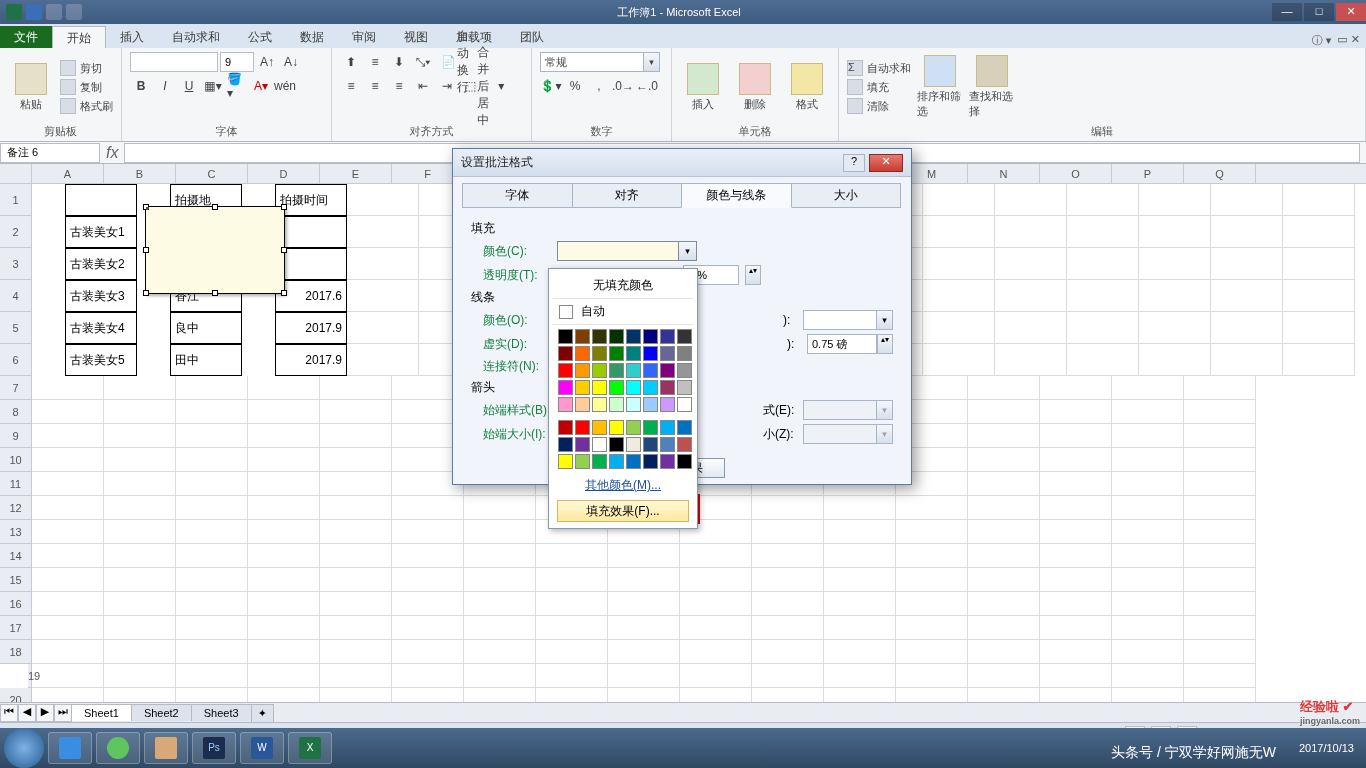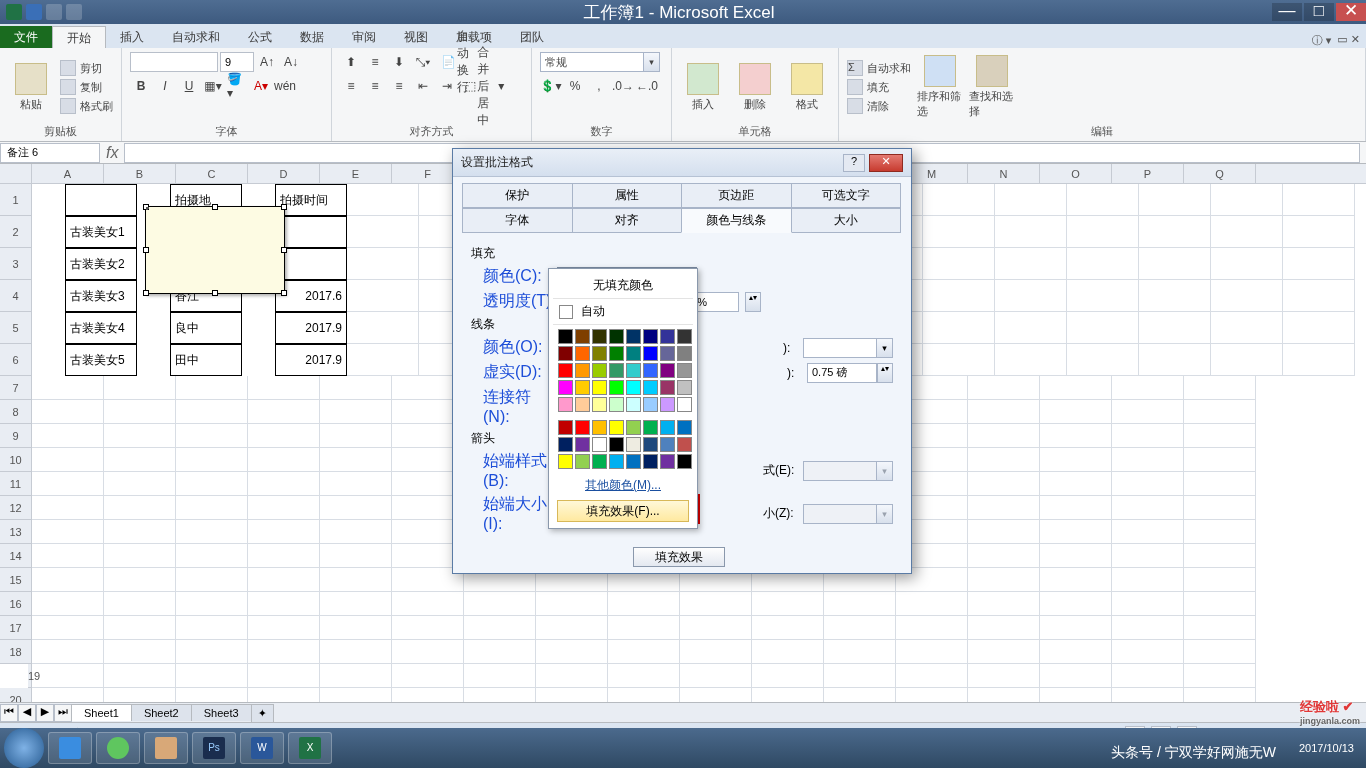--- a/index.html
+++ b/index.html
@@ -1,19 +1,19 @@
 <!DOCTYPE html>
 <html><head>
 <meta charset="utf-8">
 <style>
 * { margin: 0; padding: 0; box-sizing: border-box; font-family: "Microsoft YaHei", sans-serif; }
 body { background: #fff; overflow: hidden; width: 1366px; height: 768px; position: relative; }
 
 
-.titlebar { height: 24px; background: linear-gradient(#4f6d92,#3d5a7f); display: flex; align-items: center; color: #fff; font-size: 17px; }
+.titlebar { height: 24px; background: linear-gradient(#4f6d92,#3d5a7f); display: flex; align-items: center; color: #fff; font-size: 11px; }
 .titlebar .qat { display: flex; gap: 4px; padding: 0 6px; }
 .titlebar .qat span { width: 16px; height: 16px; background: rgba(255,255,255,0.2); border-radius: 2px; display: inline-block; }
 .titlebar .title { flex: 1; text-align: center; }
 .titlebar .winbtns { display: flex; }
 .titlebar .winbtns span { width: 30px; height: 18px; background: rgba(0,0,0,0.2); margin-left: 2px; text-align: center; line-height: 16px; }
 .titlebar .winbtns .close { background: #c75050; }
 
 
 .ribbon-tabs { height: 24px; background: #dbe5f1; display: flex; align-items: flex-end; font-size: 12px; }
 .ribbon-tabs .filetab { background: #1a6b1f; color: #fff; padding: 3px 14px; height: 22px; }
@@ -92,21 +92,21 @@
 .dialog .titlebar2 .t { flex: 1; font-size: 12px; color: #222; }
 .dialog .titlebar2 .help { width: 22px; height: 18px; background: #e4e9f2; border: 1px solid #a8b4c8; text-align: center; font-size: 11px; }
 .dialog .titlebar2 .close2 { width: 34px; height: 18px; background: linear-gradient(#e47a72,#c73b2f); border: 1px solid #8f2a20; color: #fff; text-align: center; font-size: 11px; margin-left: 4px; }
 .dialog .tabs2 { display: flex; flex-wrap: wrap; padding: 6px 10px 0; gap: 0; }
 .dialog .tabs2 .trow { display: flex; width: 100%; }
 .dialog .tabs2 .t2 { flex: 1; text-align: center; padding: 3px 0; border: 1px solid #a8b4c8; background: #e9eef6; font-size: 12px; margin-left: -1px; }
 .dialog .tabs2 .t2.active { background: #f8fafd; border-bottom: 1px solid #f8fafd; position: relative; z-index: 2; }
 .dialog .body2 { padding: 8px 18px 10px; background: #f1f5fb; }
 .fieldset-label { font-size: 12px; color: #000; margin: 4px 0 2px; }
 .field { display: flex; align-items: center; margin: 4px 0; }
-.field label { width: 86px; font-size: 16px; color: #1d4ed8; padding-left: 12px; }
+.field label { width: 86px; font-size: 12px; color: #15803d; padding-left: 12px; }
 .field .widget { flex: 1; }
 .colsel { width: 140px; height: 20px; border: 1px solid #7a8aa0; background: #fdfbe3; position: relative; }
 .colsel .swatch { position: absolute; left: 2px; top: 2px; right: 20px; bottom: 2px; background: #fdfbe3; }
 .colsel .arrow { position: absolute; right: 0; top: 0; width: 18px; height: 100%; background: linear-gradient(#f4f7fc,#d8e0ec); border-left: 1px solid #7a8aa0; text-align: center; font-size: 9px; line-height: 18px; }
 .slider2 { display: flex; align-items: center; gap: 6px; }
 .slider2 .track { width: 120px; height: 4px; background: #c8cdd6; }
 .spin { width: 56px; height: 20px; border: 1px solid #a8b4c8; background: #fff; font-size: 11px; padding: 0 4px; display: flex; align-items: center; }
 .spinbtn { width: 16px; height: 20px; border: 1px solid #a8b4c8; background: linear-gradient(#f4f7fc,#d8e0ec); font-size: 8px; text-align: center; }
 .combo { width: 90px; height: 20px; border: 1px solid #a8b4c8; background: #fff; position: relative; }
 .combo .arrow { position: absolute; right: 0; top: 0; width: 16px; height: 100%; background: linear-gradient(#f4f7fc,#d8e0ec); border-left: 1px solid #a8b4c8; text-align: center; font-size: 9px; line-height: 18px; }
@@ -777,26 +777,20 @@
   </div>
 </div>
 
 <div class="dialog">
   <div class="titlebar2">
     <span class="t">设置批注格式</span>
     <span class="help">?</span>
     <span class="close2">✕</span>
   </div>
   <div class="tabs2">
-    <div class="trow">
-      <div class="t2">保护</div>
-      <div class="t2">属性</div>
-      <div class="t2">页边距</div>
-      <div class="t2">可选文字</div>
-    </div>
     <div class="trow">
       <div class="t2">字体</div>
       <div class="t2">对齐</div>
       <div class="t2 active">颜色与线条</div>
       <div class="t2">大小</div>
     </div>
   </div>
   <div class="body2">
     <div class="fieldset-label">填充</div>
     <div class="field">

